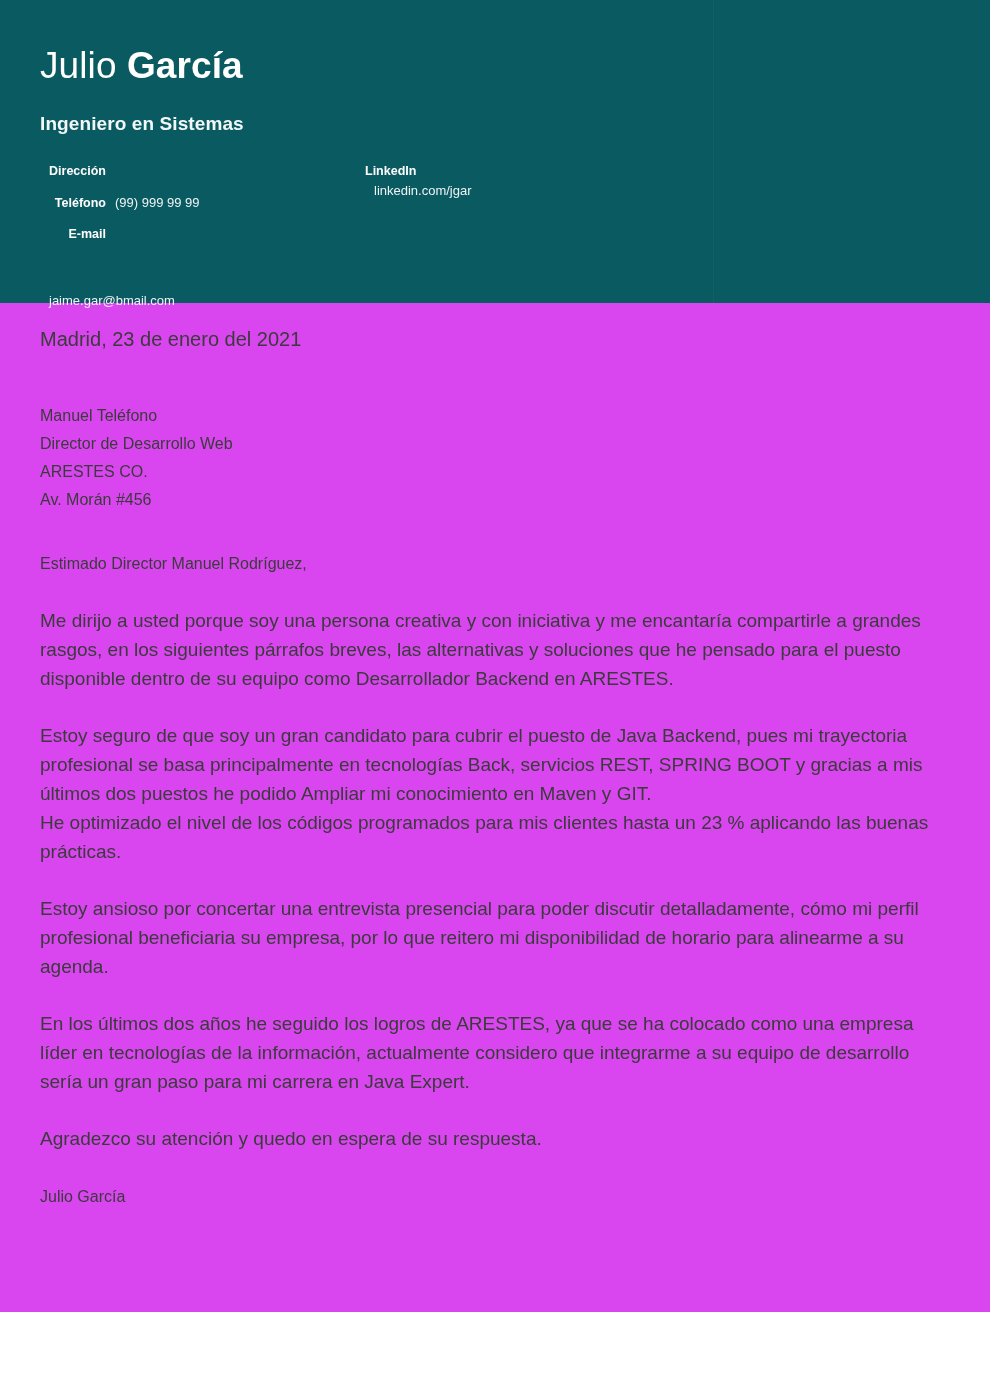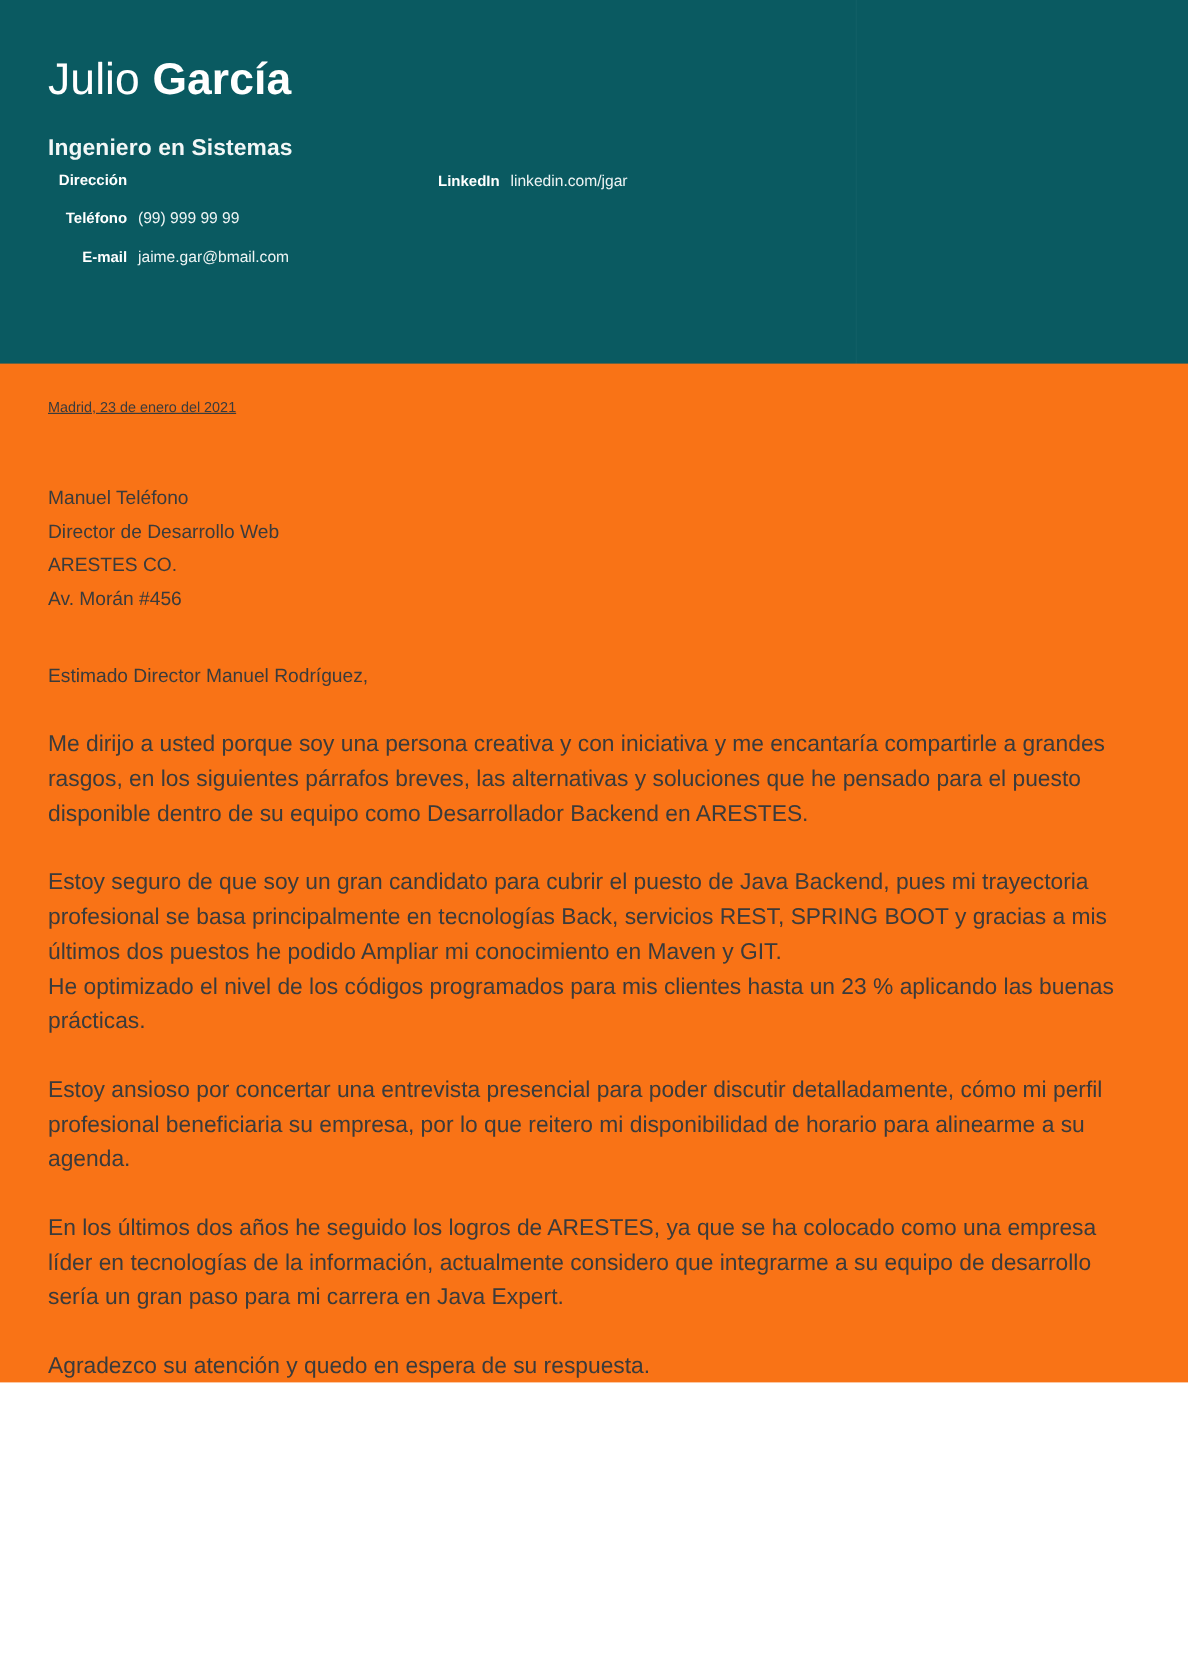--- a/index.html
+++ b/index.html
@@ -10,22 +10,22 @@
     width: 990px;
     height: 1400px;
     background: #ffffff;
     font-family: "Liberation Sans", sans-serif;
     -webkit-font-smoothing: antialiased;
   }
 
   .page {
     position: relative;
     width: 990px;
-    height: 1152px;
-    background: #f97316;
+    height: 1312px;
+    background: #d946ef;
     overflow: hidden;
   }
 
   
   .header {
     position: relative;
     width: 990px;
     height: 303px;
     background: #0a5a61;
     box-sizing: border-box;
@@ -62,35 +62,35 @@
     font-size: 19px;
     line-height: 26px;
     font-weight: 700;
     color: #f2f7f7;
     letter-spacing: 0.1px;
   }
 
   
   .contact {
     position: absolute;
-    top: 141px;
+    top: 162px;
     left: 40px;
     width: 910px;
     display: flex;
     align-items: flex-start;
   }
   .contact-col-left { width: 325px; flex: 0 0 325px; }
   .contact-col-right { flex: 1 1 auto; }
 
   .c-row {
     display: flex;
     align-items: baseline;
     margin-bottom: 12px;
   }
-  .c-row:last-child { margin-bottom: 0; }
+  .c-row:last-child { margin-bottom: 0; flex-direction: column; }
 
   .c-label {
     width: 66px;
     flex: 0 0 66px;
     text-align: right;
     font-size: 12.5px;
     line-height: 19px;
     font-weight: 700;
     color: #ffffff;
     white-space: nowrap;
@@ -120,25 +120,24 @@
   .body {
     position: absolute;
     top: 303px;
     left: 0;
     width: 990px;
     box-sizing: border-box;
     padding: 22px 50px 0 40px;
   }
 
   .letter-date {
-    font-size: 12px;
+    font-size: 20px;
     line-height: 29px;
     color: #3b3b3b;
     margin: 0 0 0 0;
-    text-decoration: underline;
   }
 
   .recipient {
     margin-top: 48px;
   }
   .recipient-line {
     font-size: 16px;
     line-height: 28px;
     color: #3b3b3b;
   }

